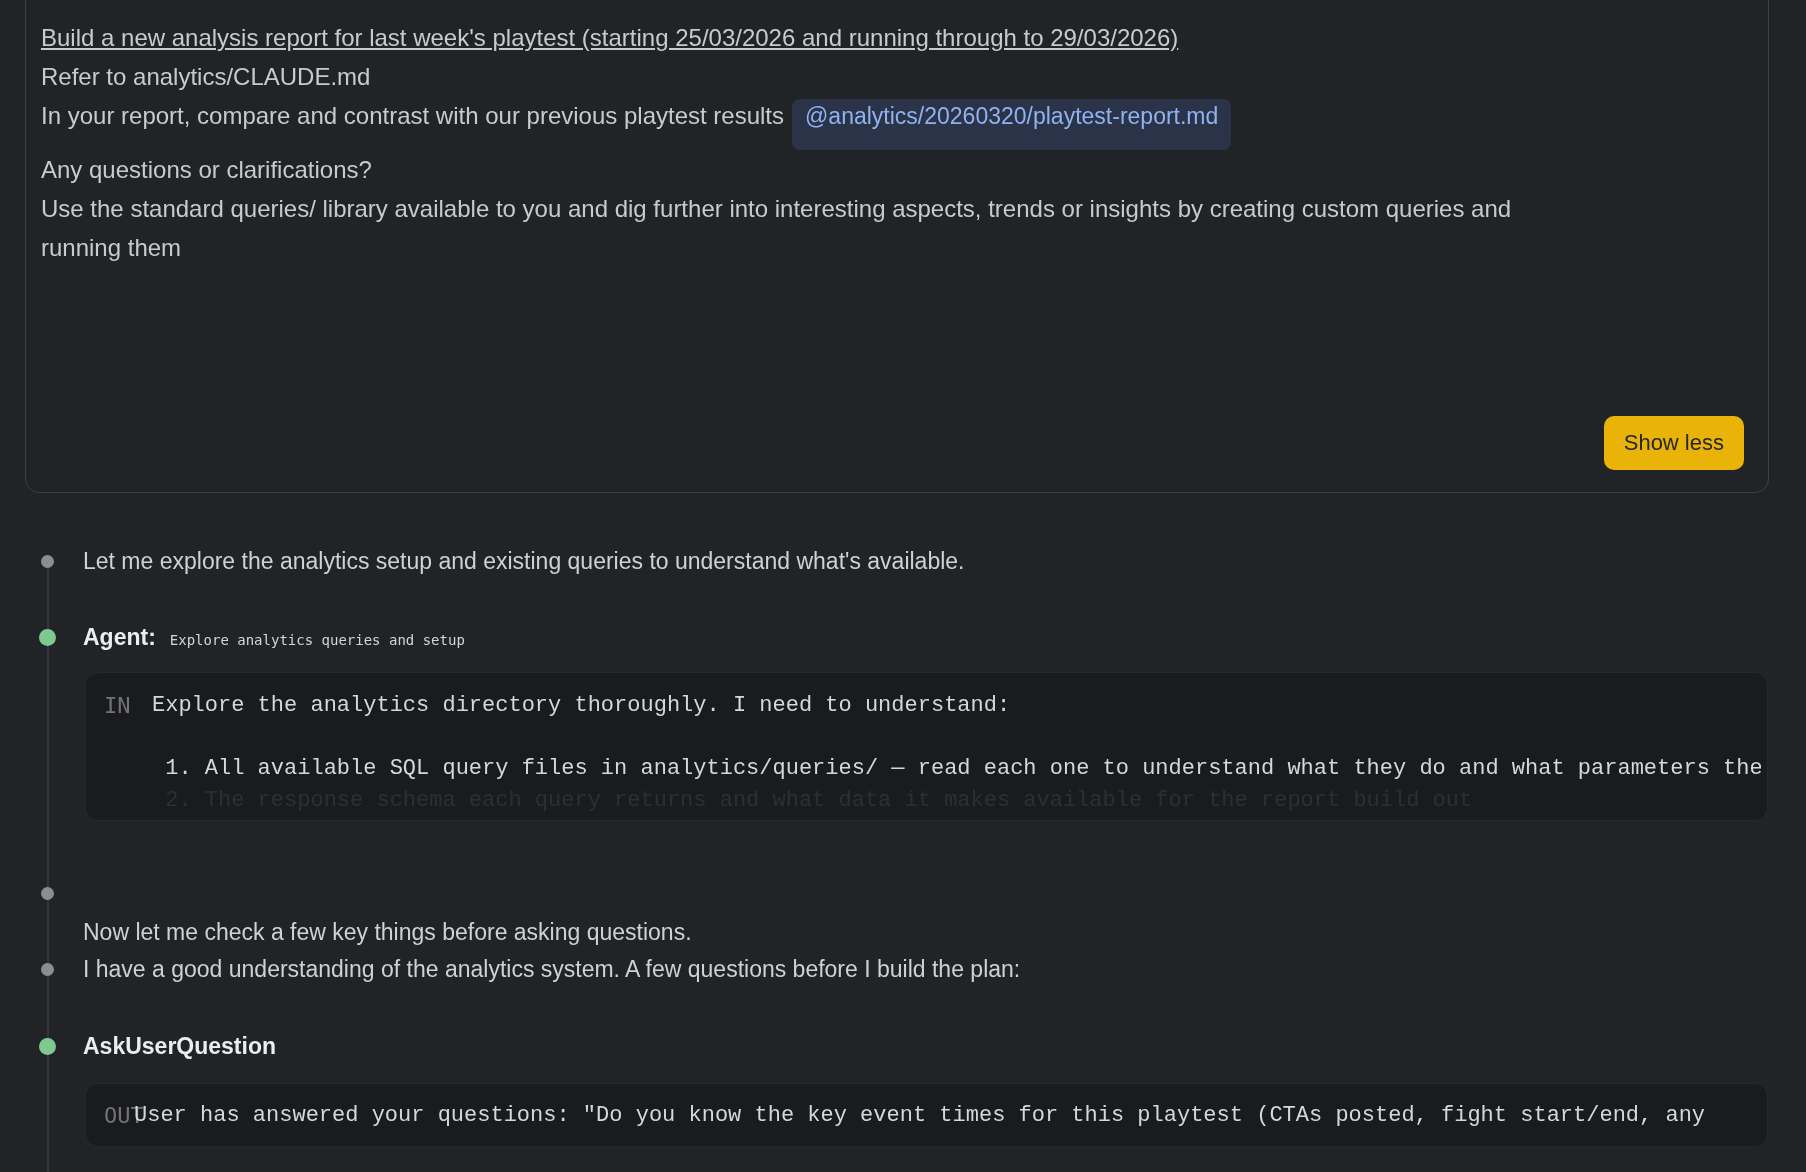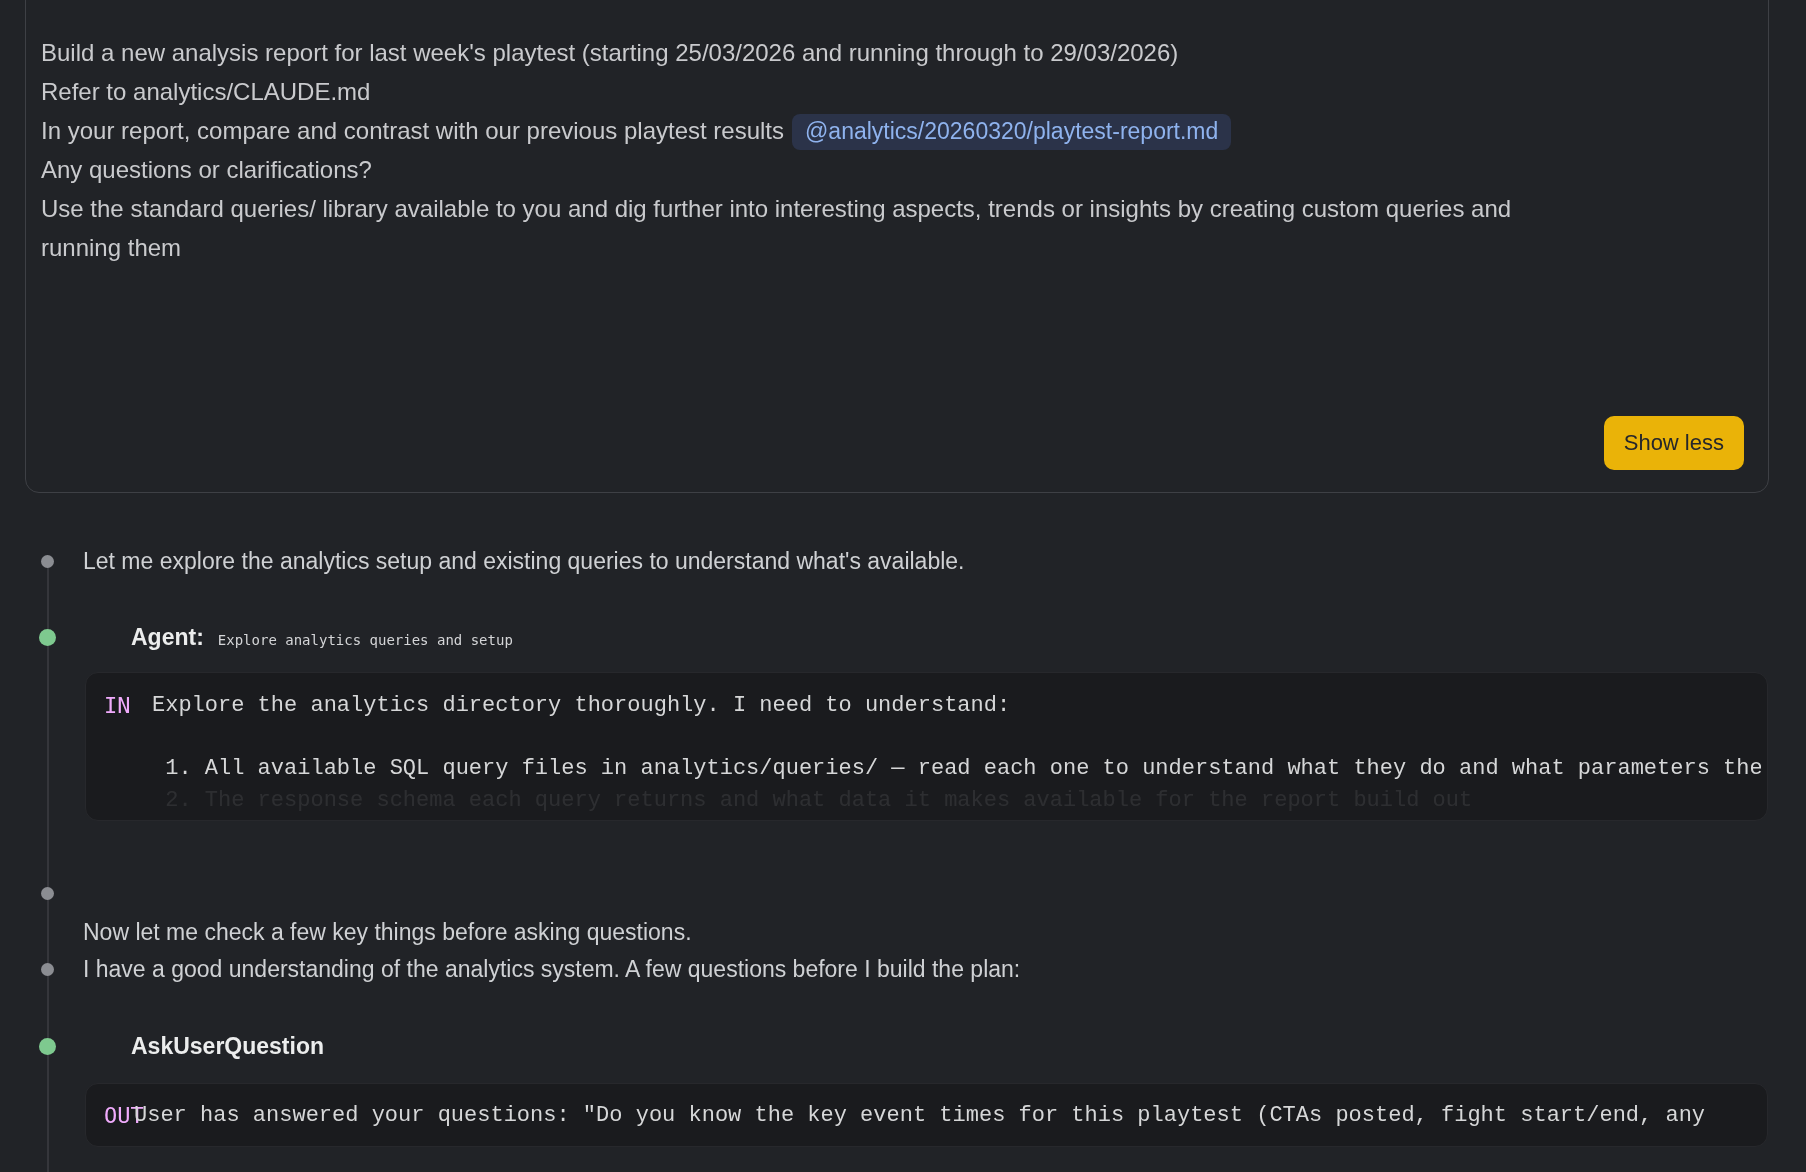--- a/index.html
+++ b/index.html
@@ -17,28 +17,28 @@
     position:absolute; left:25px; top:-36px;
     width:1744px; height:529px;
     border:1px solid #3e4045;
     border-radius:14px;
   }
   .prompt-content {
     padding:53px 40px 0 15px;
     font-size:24px; line-height:39px; color:#c9cacd;
   }
   .prompt-content p { }
-  .prompt-content p:first-child { margin-top:15px; }
+  .prompt-content p:first-child { margin-top:0;text-decoration:underline; }
   .pline { display:block; }
   .file-chip {
     display:inline-block;
     background:#2b3349;
     color:#8fb3ee;
     border-radius:8px;
-    padding:0px 13px 2px 13px;
+    padding:0px 13px 17px 13px;
     margin-left:8px;
     line-height:34px;
     font-size:23px;
     vertical-align:baseline;
   }
   .show-less-btn {
     position:absolute; right:24px; bottom:22px;
     background:#eab308; color:#26272b;
     border:none; border-radius:10px;
     padding:14px 20px;
@@ -55,40 +55,40 @@
   }
   .bullet { position:absolute; border-radius:50%; }
   .bullet.gray  { width:13px; height:13px; background:#8b8d92; left:41px; }
   .bullet.green { width:17px; height:17px; background:#7ec98f; left:39px; }
 
   .step-text {
     position:absolute; left:83px;
     font-size:23px; line-height:28px; color:#cfd1d4;
     white-space:nowrap;
   }
-  .step-bold { font-weight:bold; color:#eceded;margin-left:48px; }
+  .step-bold { font-weight:bold; color:#eceded; }
   .agent-task {
     font-family:"DejaVu Sans Mono", monospace;
     font-size:14px; color:#d4d5d7;
     margin-left:14px;
   }
 
   
   .code-block {
     position:absolute; left:85px; width:1683px;
     background:#1a1b1e;
     border:1px solid #27282c;
     border-radius:13px;
     overflow:hidden;
     font-family:"DejaVu Sans Mono", monospace;
     font-size:22px; color:#d6d7d8;
   }
   .block-label {
     position:absolute; left:18px;
-    color:#f0abfc;
+    color:#737373;
     font-family:"DejaVu Sans Mono", monospace;
     font-size:22px; line-height:22px;
   }
   .block-content { position:absolute; overflow:hidden; right:6px;font-family:Liberation Mono, monospace; }
   .block-content .cline {
     white-space:pre; overflow:hidden;
     line-height:31.5px;
   }
   .cline.faded { opacity:0.10; filter:blur(0.6px); }
 

